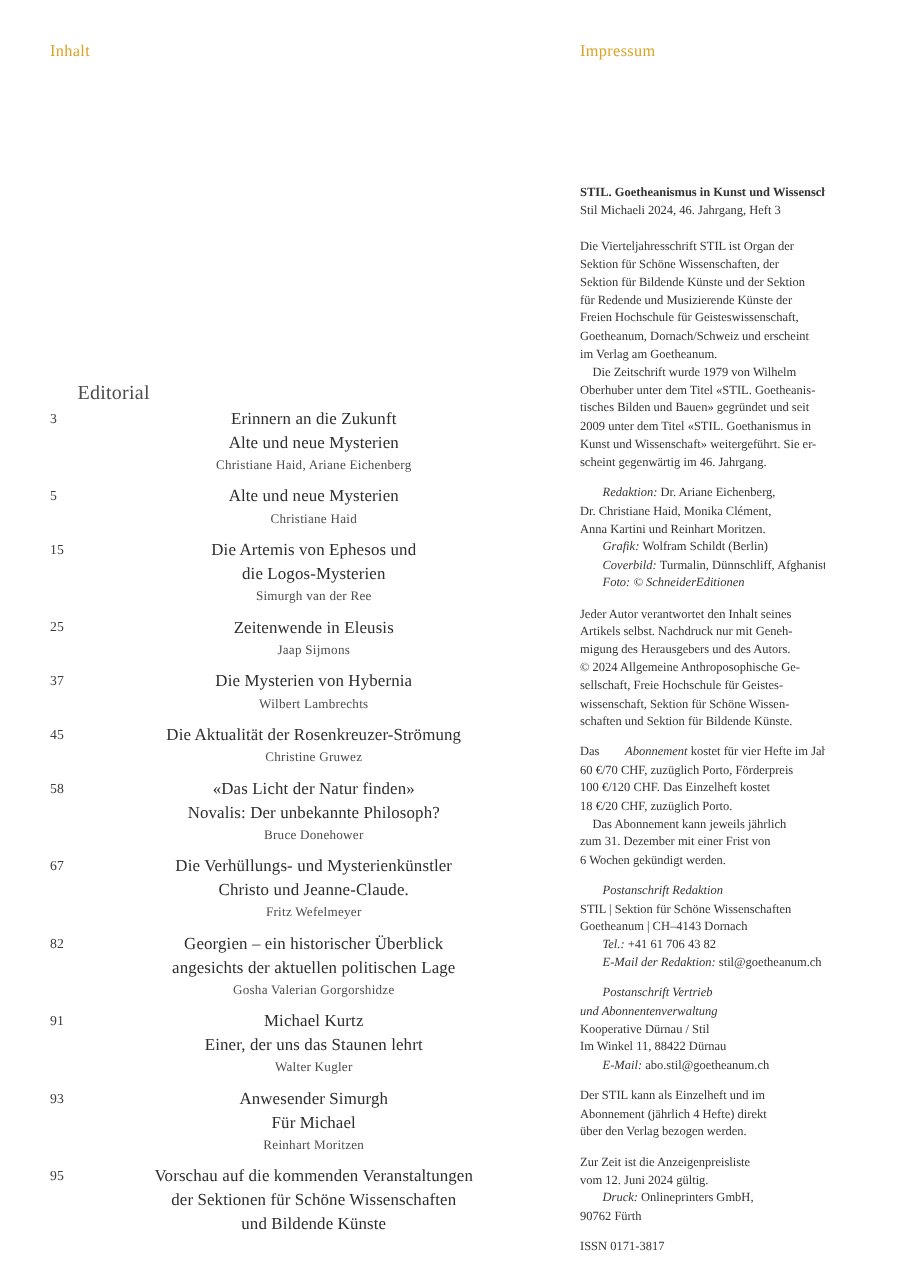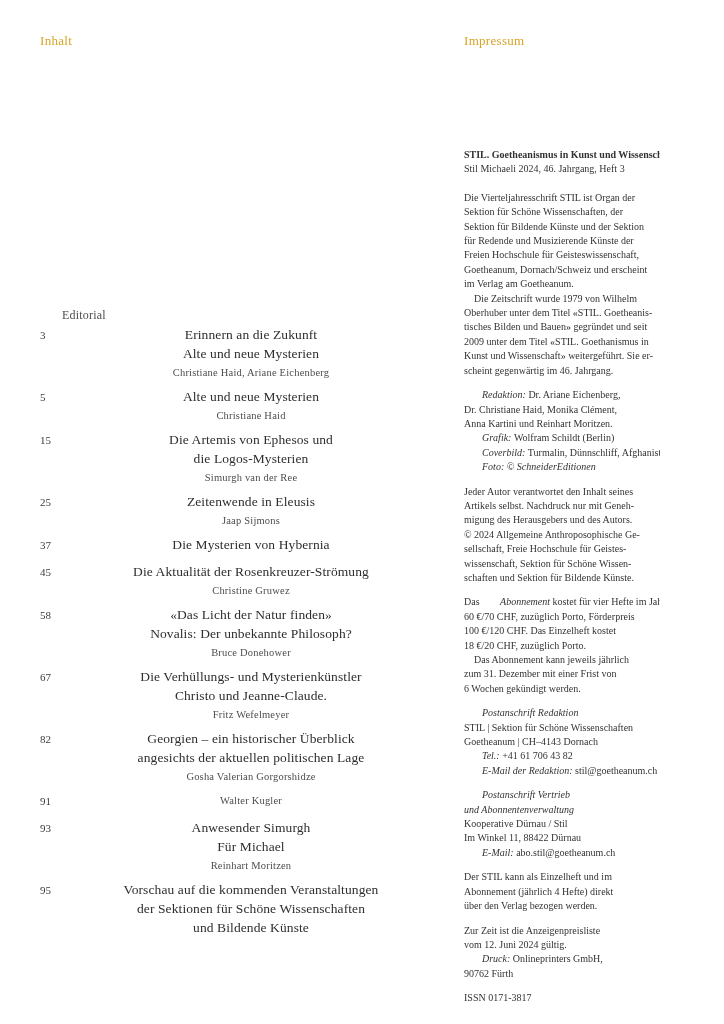--- a/index.html
+++ b/index.html
@@ -11,21 +11,21 @@
     color:#333333;
     overflow:hidden;
   }
   
   .hdr{position:absolute;top:33px;font-size:13px;color:#d8a327;letter-spacing:0.3px;}
   .hdr-inhalt{left:40px;}
   .hdr-impressum{left:464px;}
   .page-num{position:absolute;top:34px;left:660px;width:14px;text-align:right;font-size:11.5px;color:#8a8a8a;}
   
   .toc{position:absolute;left:40px;top:308px;width:400px;}
-  .toc-editorial{margin:0 0 3px 22px;font-size:12px;line-height:14px;color:#4d4d4d;letter-spacing:0.2px;}
+  .toc-editorial{margin:0 0 3px 22px;font-size:16px;line-height:14px;color:#4d4d4d;letter-spacing:0.2px;}
   .toc-entry{display:flex;margin-bottom:7px;}
   .toc-num{flex:0 0 22px;font-size:11px;line-height:19px;color:#3c3c3c;padding-top:1px;}
   .toc-body{flex:1;text-align:center;}
   .toc-title{font-size:13.5px;line-height:19px;color:#2e2e2e;white-space:pre;letter-spacing:0.1px;}
   .toc-authors{margin-top:3px;font-size:10.5px;line-height:14px;color:#4d4d4d;letter-spacing:0.2px;white-space:pre;}
   .toc-authors:empty{display:none;margin:0;}
   
   .imprint{position:absolute;left:464px;top:148px;width:240px;}
   .imp-block{margin:0 0 10px 0;font-size:10px;line-height:14.4px;color:#333333;white-space:pre;}
   .imp-block.first{margin-bottom:14px;}
@@ -76,20 +76,21 @@
       <div class="toc-body">
         <div class="toc-title">Zeitenwende in Eleusis</div>
         <div class="toc-authors">Jaap Sijmons</div>
       </div>
     </div>
 
     <div class="toc-entry">
       <div class="toc-num">37</div>
       <div class="toc-body">
         <div class="toc-title">Die Mysterien von Hybernia</div>
+        <div class="toc-authors">Wilbert Lambrechts</div>
       </div>
     </div>
 
     <div class="toc-entry">
       <div class="toc-num">45</div>
       <div class="toc-body">
         <div class="toc-title">Die Aktualität der Rosenkreuzer-Strömung</div>
         <div class="toc-authors">Christine Gruwez</div>
       </div>
     </div>
@@ -117,20 +118,22 @@
       <div class="toc-body">
         <div class="toc-title">Georgien – ein historischer Überblick
 angesichts der aktuellen politischen Lage</div>
         <div class="toc-authors">Gosha Valerian Gorgorshidze</div>
       </div>
     </div>
 
     <div class="toc-entry">
       <div class="toc-num">91</div>
       <div class="toc-body">
+        <div class="toc-title">Michael Kurtz
+Einer, der uns das Staunen lehrt</div>
         <div class="toc-authors">Walter Kugler</div>
       </div>
     </div>
 
     <div class="toc-entry">
       <div class="toc-num">93</div>
       <div class="toc-body">
         <div class="toc-title">Anwesender Simurgh
 Für Michael</div>
         <div class="toc-authors">Reinhart Moritzen</div>

